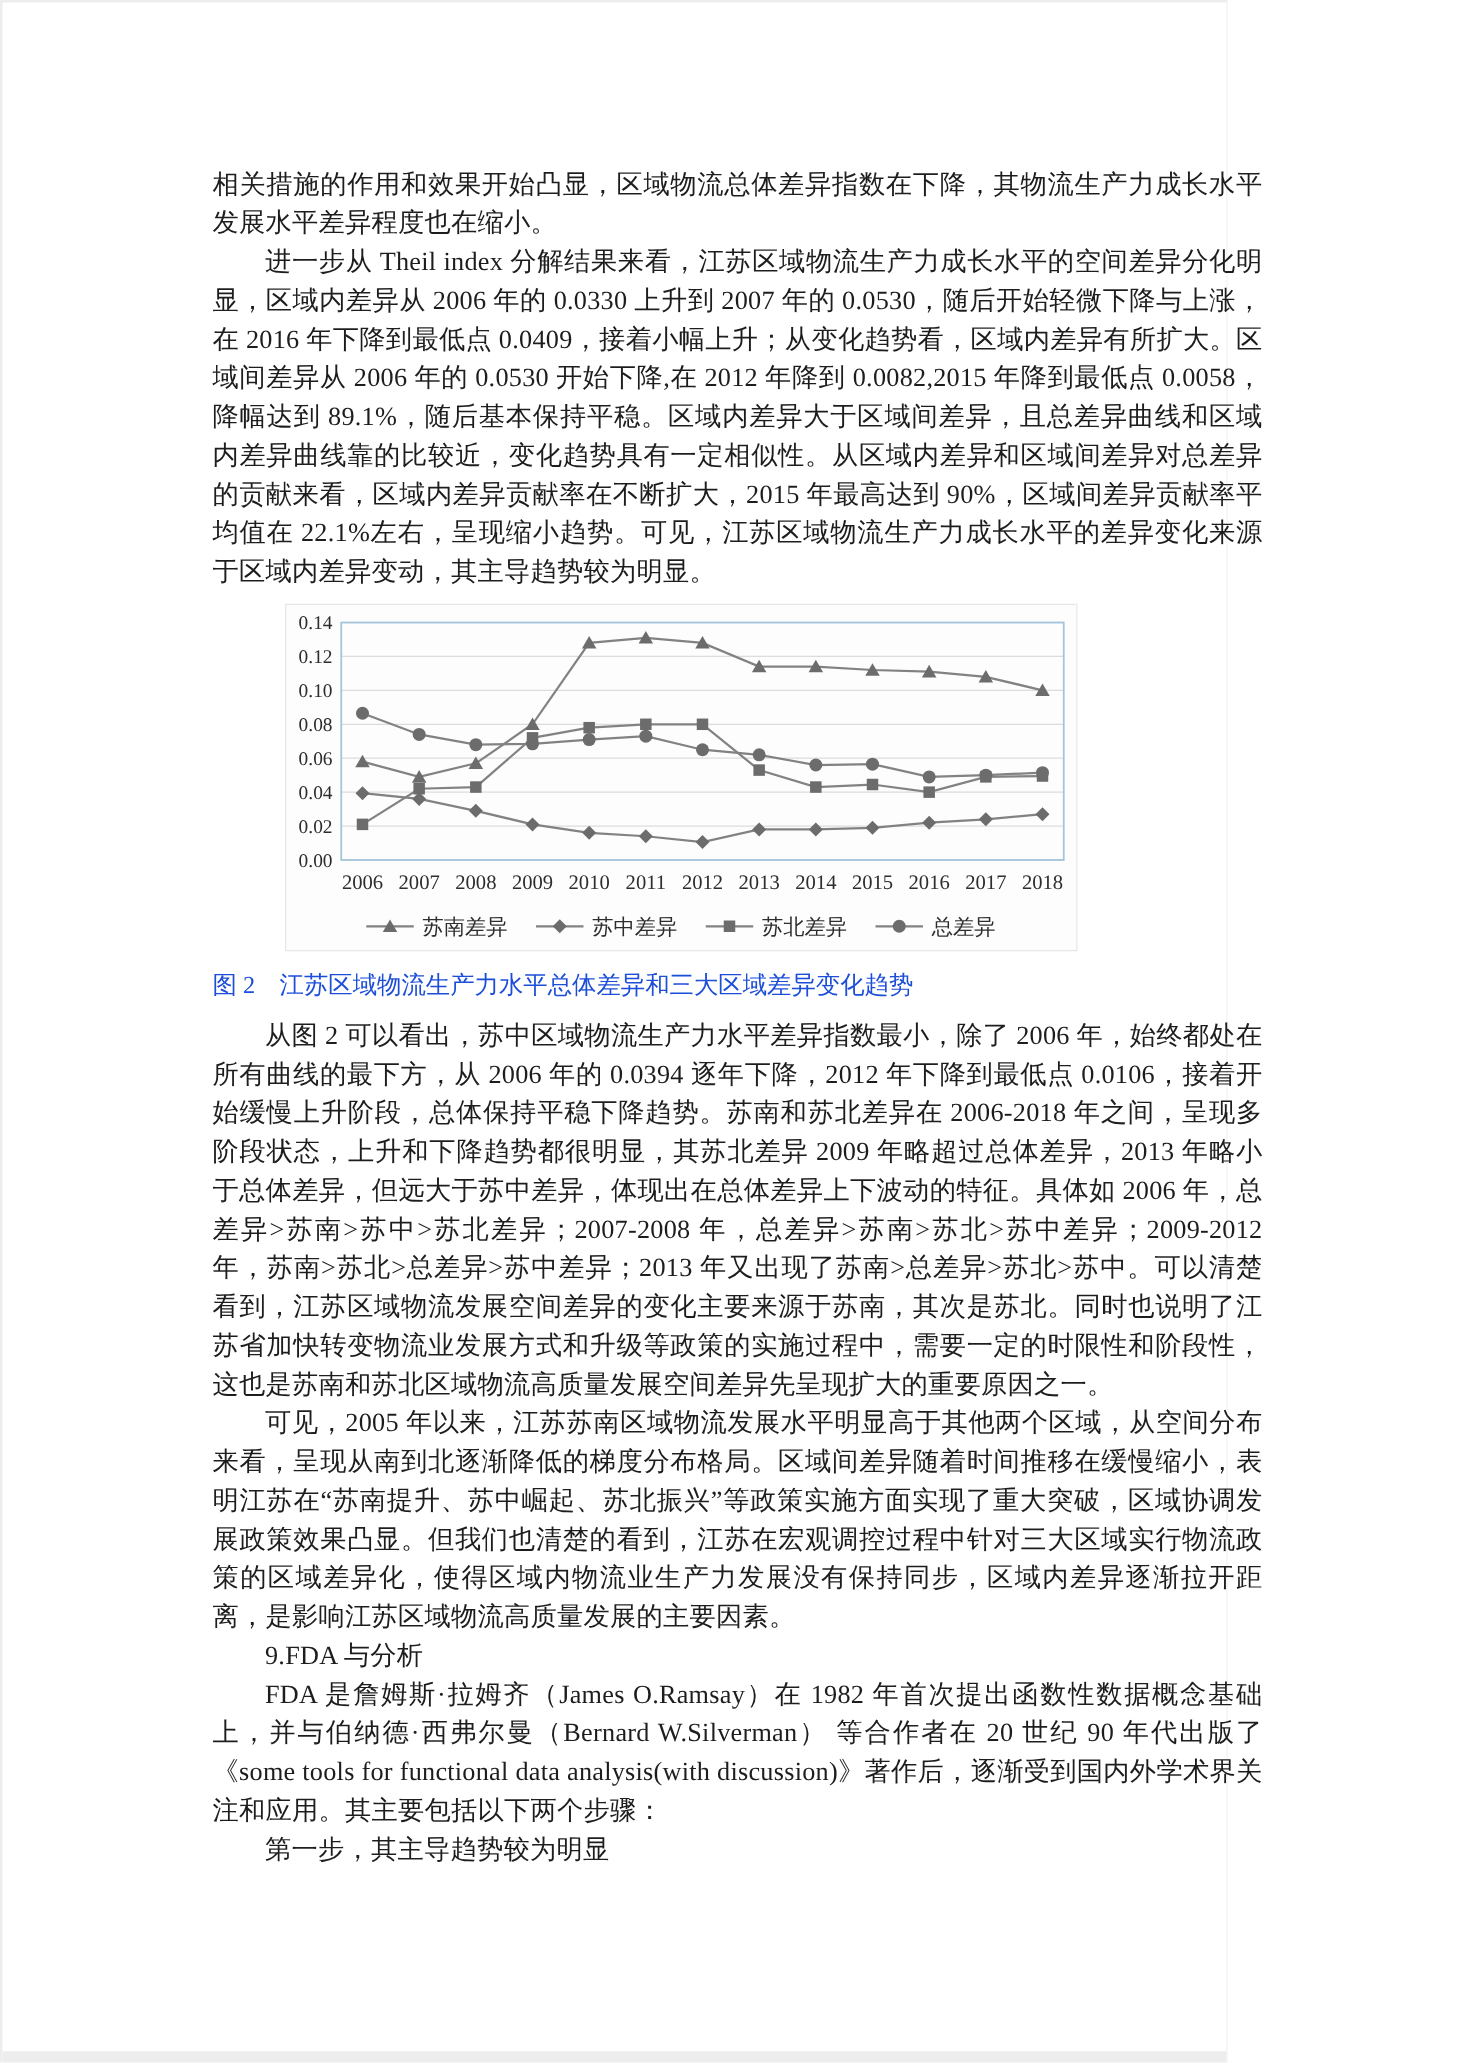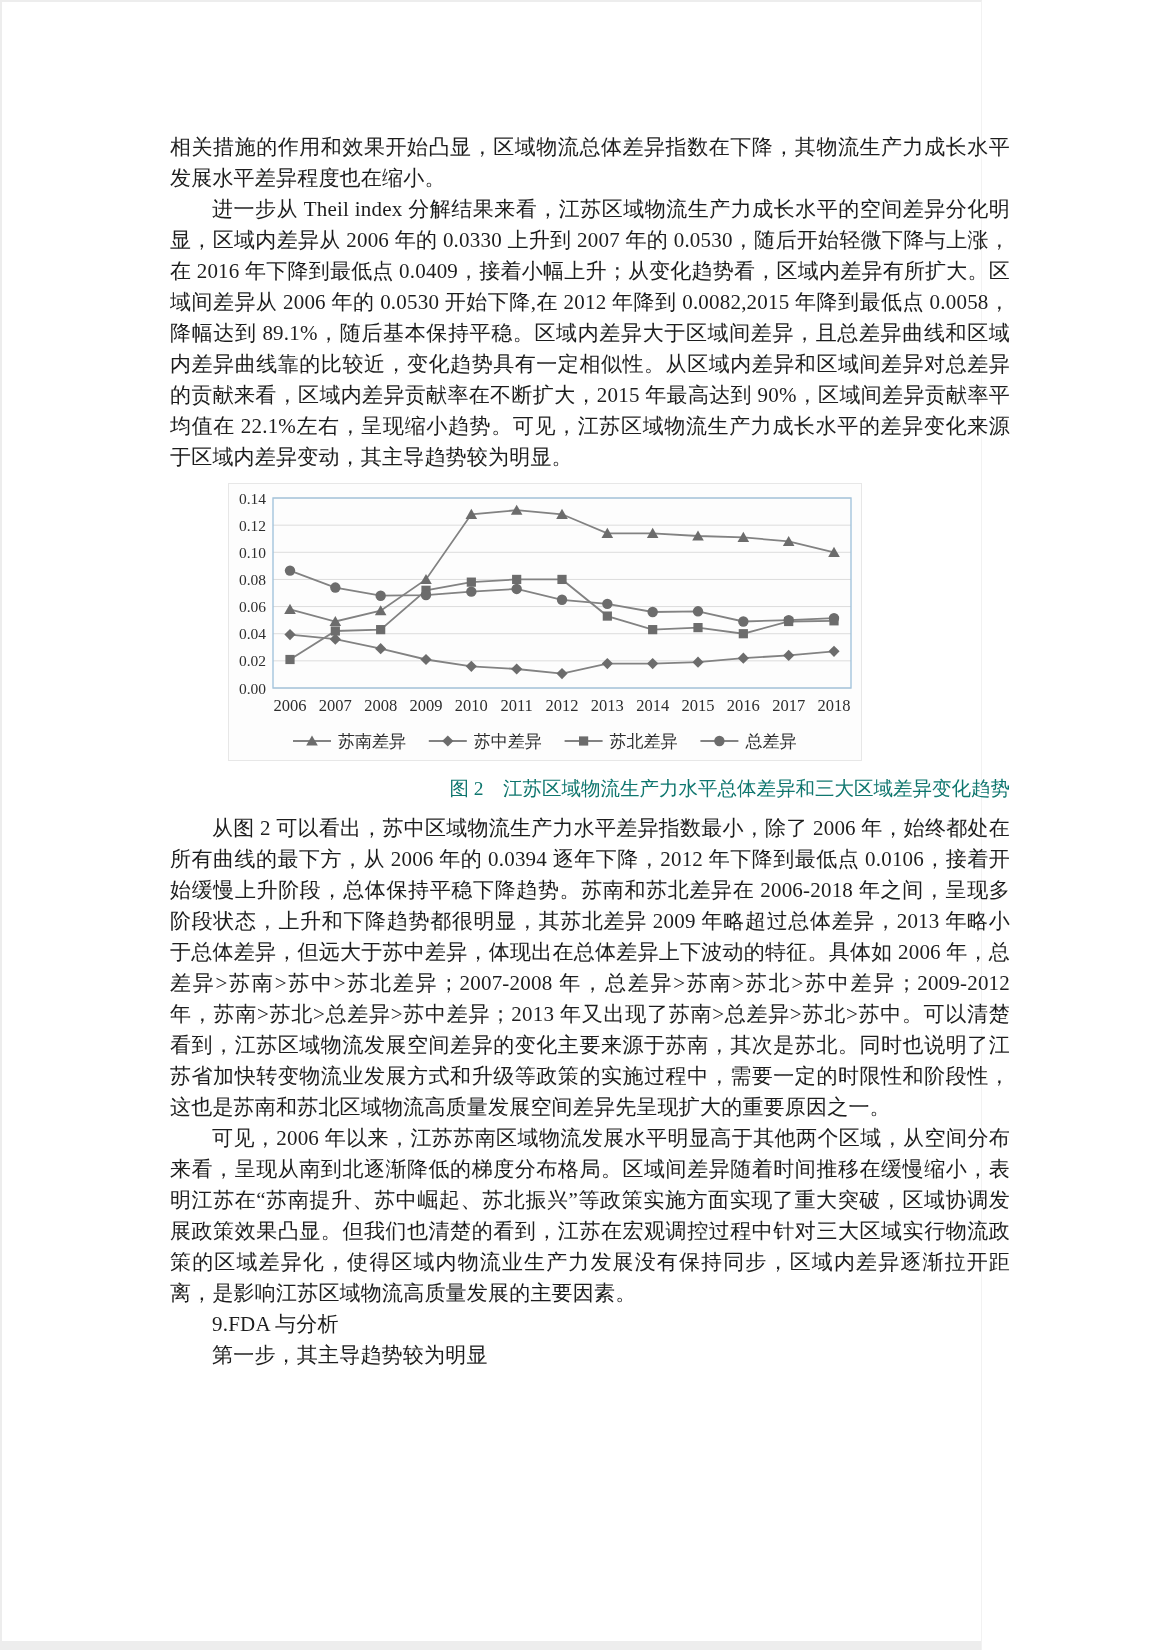--- a/index.html
+++ b/index.html
@@ -39,24 +39,24 @@
   }
   .figure-panel{
     width:632px;height:276px;
     background:#fdfdfd;
     border:1px solid #e7e7e7;
     box-sizing:content-box;
   }
   svg text{ font-family:"Liberation Serif","DejaVu Serif",serif; }
   .figure-caption{
     margin:14px 0 10px 0;
-    text-align:right;
+    text-align:left;
     font-size:19.5px;
     line-height:28px;
-    color:#0f766e;
+    color:#1d4ed8;
   }
 </style>
 </head>
 <body>
 
 <div class="page">
   <div class="content">
 
     <p class="para">相关措施的作用和效果开始凸显，区域物流总体差异指数在下降，其物流生产力成长水平发展水平差异程度也在缩小。</p>
     <p class="para indent">进一步从 Theil index 分解结果来看，江苏区域物流生产力成长水平的空间差异分化明显，区域内差异从 2006 年的 0.0330 上升到 2007 年的 0.0530，随后开始轻微下降与上涨，在 2016 年下降到最低点 0.0409，接着小幅上升；从变化趋势看，区域内差异有所扩大。区域间差异从 2006 年的 0.0530 开始下降,在 2012 年降到 0.0082,2015 年降到最低点 0.0058，降幅达到 89.1%，随后基本保持平稳。区域内差异大于区域间差异，且总差异曲线和区域内差异曲线靠的比较近，变化趋势具有一定相似性。从区域内差异和区域间差异对总差异的贡献来看，区域内差异贡献率在不断扩大，2015 年最高达到 90%，区域间差异贡献率平均值在 22.1%左右，呈现缩小趋势。可见，江苏区域物流生产力成长水平的差异变化来源于区域内差异变动，其主导趋势较为明显。</p>
@@ -162,19 +162,20 @@
             <line x1="471.40000000000003" y1="257" x2="509.40000000000003" y2="257" stroke="#828282" stroke-width="1.8"></line>
             <circle cx="490.40000000000003" cy="257" r="5.2" fill="#6c6c6c"></circle>
             <text x="516.4000000000001" y="263" font-size="17" fill="#2d2d2d">总差异</text>
           </svg>
       </div>
     </div>
 
     <div class="figure-caption">图 2　江苏区域物流生产力水平总体差异和三大区域差异变化趋势</div>
 
     <p class="para indent">从图 2 可以看出，苏中区域物流生产力水平差异指数最小，除了 2006 年，始终都处在所有曲线的最下方，从 2006 年的 0.0394 逐年下降，2012 年下降到最低点 0.0106，接着开始缓慢上升阶段，总体保持平稳下降趋势。苏南和苏北差异在 2006-2018 年之间，呈现多阶段状态，上升和下降趋势都很明显，其苏北差异 2009 年略超过总体差异，2013 年略小于总体差异，但远大于苏中差异，体现出在总体差异上下波动的特征。具体如 2006 年，总差异&gt;苏南&gt;苏中&gt;苏北差异；2007-2008 年，总差异&gt;苏南&gt;苏北&gt;苏中差异；2009-2012 年，苏南&gt;苏北&gt;总差异&gt;苏中差异；2013 年又出现了苏南&gt;总差异&gt;苏北&gt;苏中。可以清楚看到，江苏区域物流发展空间差异的变化主要来源于苏南，其次是苏北。同时也说明了江苏省加快转变物流业发展方式和升级等政策的实施过程中，需要一定的时限性和阶段性，这也是苏南和苏北区域物流高质量发展空间差异先呈现扩大的重要原因之一。</p>
-    <p class="para indent">可见，2006 年以来，江苏苏南区域物流发展水平明显高于其他两个区域，从空间分布来看，呈现从南到北逐渐降低的梯度分布格局。区域间差异随着时间推移在缓慢缩小，表明江苏在“苏南提升、苏中崛起、苏北振兴”等政策实施方面实现了重大突破，区域协调发展政策效果凸显。但我们也清楚的看到，江苏在宏观调控过程中针对三大区域实行物流政策的区域差异化，使得区域内物流业生产力发展没有保持同步，区域内差异逐渐拉开距离，是影响江苏区域物流高质量发展的主要因素。</p>
+    <p class="para indent">可见，2005 年以来，江苏苏南区域物流发展水平明显高于其他两个区域，从空间分布来看，呈现从南到北逐渐降低的梯度分布格局。区域间差异随着时间推移在缓慢缩小，表明江苏在“苏南提升、苏中崛起、苏北振兴”等政策实施方面实现了重大突破，区域协调发展政策效果凸显。但我们也清楚的看到，江苏在宏观调控过程中针对三大区域实行物流政策的区域差异化，使得区域内物流业生产力发展没有保持同步，区域内差异逐渐拉开距离，是影响江苏区域物流高质量发展的主要因素。</p>
     <p class="para indent">9.FDA 与分析</p>
+    <p class="para indent">FDA 是詹姆斯·拉姆齐（James O.Ramsay）在 1982 年首次提出函数性数据概念基础上，并与伯纳德·西弗尔曼（Bernard W.Silverman） 等合作者在 20 世纪 90 年代出版了《some tools for functional data analysis(with discussion)》著作后，逐渐受到国内外学术界关注和应用。其主要包括以下两个步骤：</p>
     <p class="para indent">第一步，其主导趋势较为明显</p>
 
   </div>
   <div class="page-bottom-edge"></div>
 </div>
 
 </body></html>

